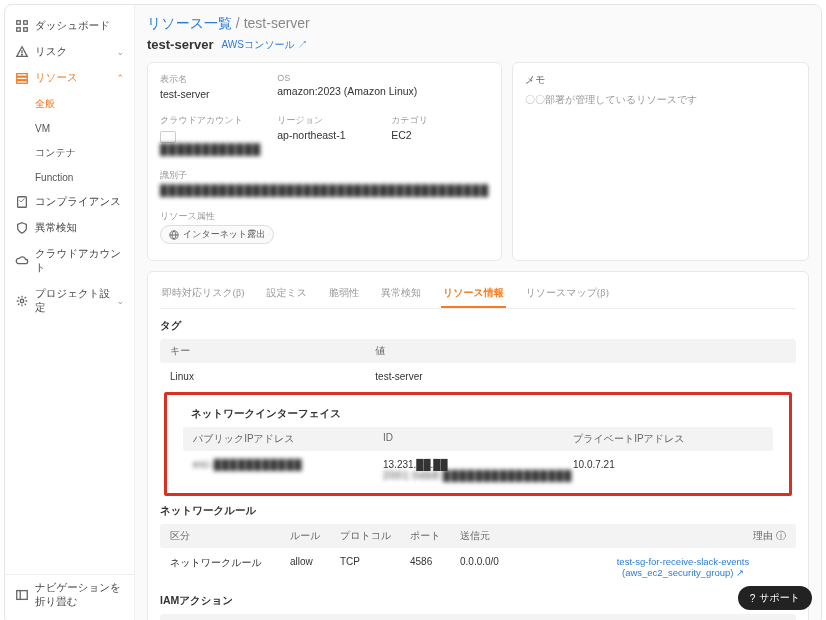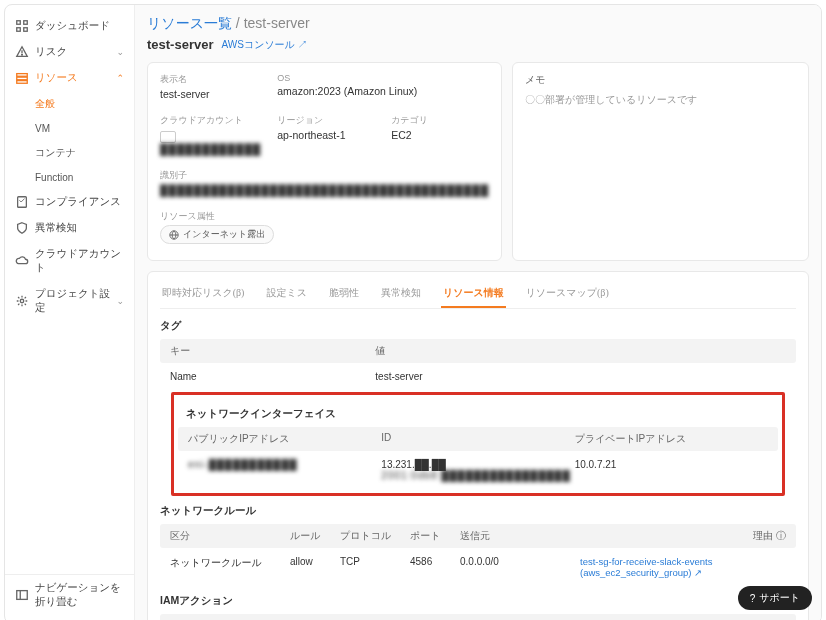--- a/index.html
+++ b/index.html
@@ -32,21 +32,21 @@
     .badge-chip .globe { width: 10px; height: 10px; }
     .content-card { background: #fff; border: 1px solid #e8e8e8; border-radius: 6px; padding: 0 12px 12px; }
     .tabs { display: flex; border-bottom: 1px solid #eee; gap: 18px; padding: 8px 0 0; margin-bottom: 10px; }
     .tab { padding: 6px 2px; font-size: 10px; color: #999; cursor: pointer; border-bottom: 2px solid transparent; font-family: Liberation Serif, serif; }
     .tab.active { color: #f47b20; border-bottom-color: #f47b20; font-weight: 600; }
     .section-title { font-size: 10.5px; font-weight: 600; margin: 8px 0 6px; }
     .table { width: 100%; font-size: 10px; }
     .table-header { background: #f3f3f3; display: flex; padding: 5px 10px; color: #666; border-radius: 3px; }
     .table-row { display: flex; padding: 8px 10px; color: #333; }
     .col { flex: 1; }
-    .highlight-box { border: 3px solid #d93025; border-radius: 2px; padding: 4px 4px; margin: 2px 11px 8px; }
+    .highlight-box { border: 3px solid #d93025; border-radius: 2px; padding: 4px 16px; margin: 2px 4px 8px; }
     .link { color: #2a7cd6; font-size: 9.5px; text-decoration: none; }
     .rules-grid .col-sm { width: 70px; flex: 0 0 auto; }
     .rules-grid .col-xs { width: 50px; flex: 0 0 auto; }
     .rules-grid .col-md { width: 120px; flex: 0 0 auto; }
     .rules-grid .col-lg { flex: 1; }
     .reason-hdr { display: flex; align-items: center; gap: 3px; justify-content: flex-end; }
     .iam-grid .col-sm { width: 80px; flex: 0 0 auto; }
     .support-btn { position: fixed; bottom: 10px; right: 14px; background: #222; color: #fff; border-radius: 14px; padding: 5px 12px; font-size: 10px; display: flex; align-items: center; gap: 4px; cursor: pointer; }
     .obscured { filter: blur(2px); letter-spacing: 1px; }
     .aws-icon { width: 16px; height: 12px; background: #fff; border: 1px solid #ccc; border-radius: 2px; display: inline-block; position: relative; top: 2px; margin-right: 4px; }
@@ -215,21 +215,21 @@
         <div class="tab">リソースマップ(β)</div>
       </div>
 
       <div class="section-title">タグ</div>
       <div class="table">
         <div class="table-header">
           <div class="col">キー</div>
           <div class="col" style="flex:2">値</div>
         </div>
         <div class="table-row">
-          <div class="col">Name</div>
+          <div class="col">Linux</div>
           <div class="col" style="flex:2">test-server</div>
         </div>
       </div>
 
       <div class="highlight-box">
         <div class="section-title" style="padding:0 8px">ネットワークインターフェイス</div>
         <div class="table">
           <div class="table-header">
             <div class="col">パブリックIPアドレス</div>
             <div class="col">ID</div>
@@ -258,21 +258,21 @@
               <span>理由</span>
               <span>ⓘ</span>
             </div>
         </div>
         <div class="table-row">
           <div class="col col-md">ネットワークルール</div>
           <div class="col col-xs">allow</div>
           <div class="col col-sm">TCP</div>
           <div class="col col-xs">4586</div>
           <div class="col col-md">0.0.0.0/0</div>
-          <div class="col col-lg" style="text-align:left">
+          <div class="col col-lg" style="text-align:center">
             <a href="#" class="link"><span>test-sg-for-receive-slack-events</span><br><span>(aws_ec2_security_group) ↗</span></a>
           </div>
         </div>
       </div>
 
       <div class="section-title">IAMアクション</div>
       <div class="table iam-grid">
         <div class="table-header">
           <div class="col col-sm">ルール</div>
           <div class="col">アクション</div>

